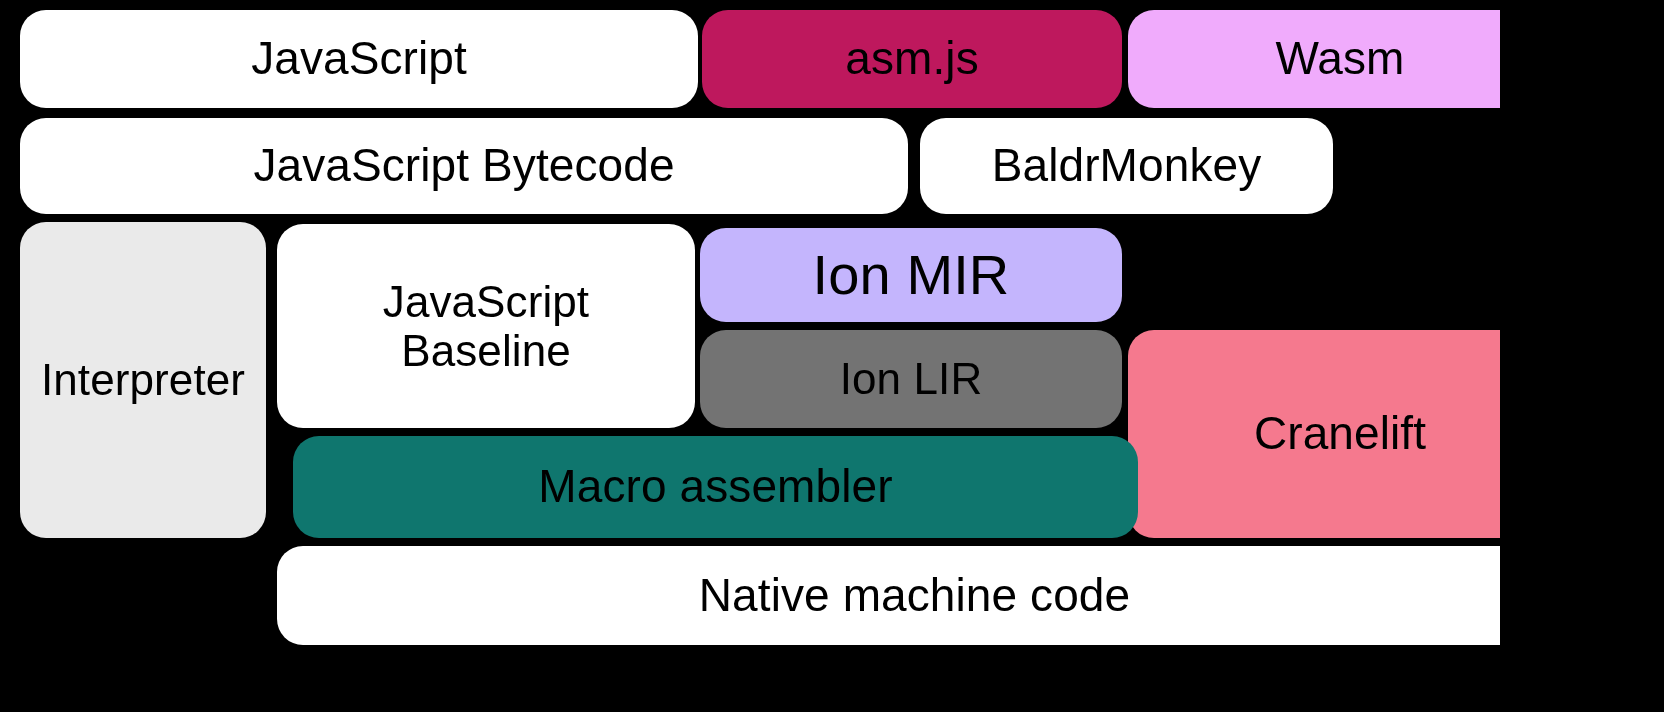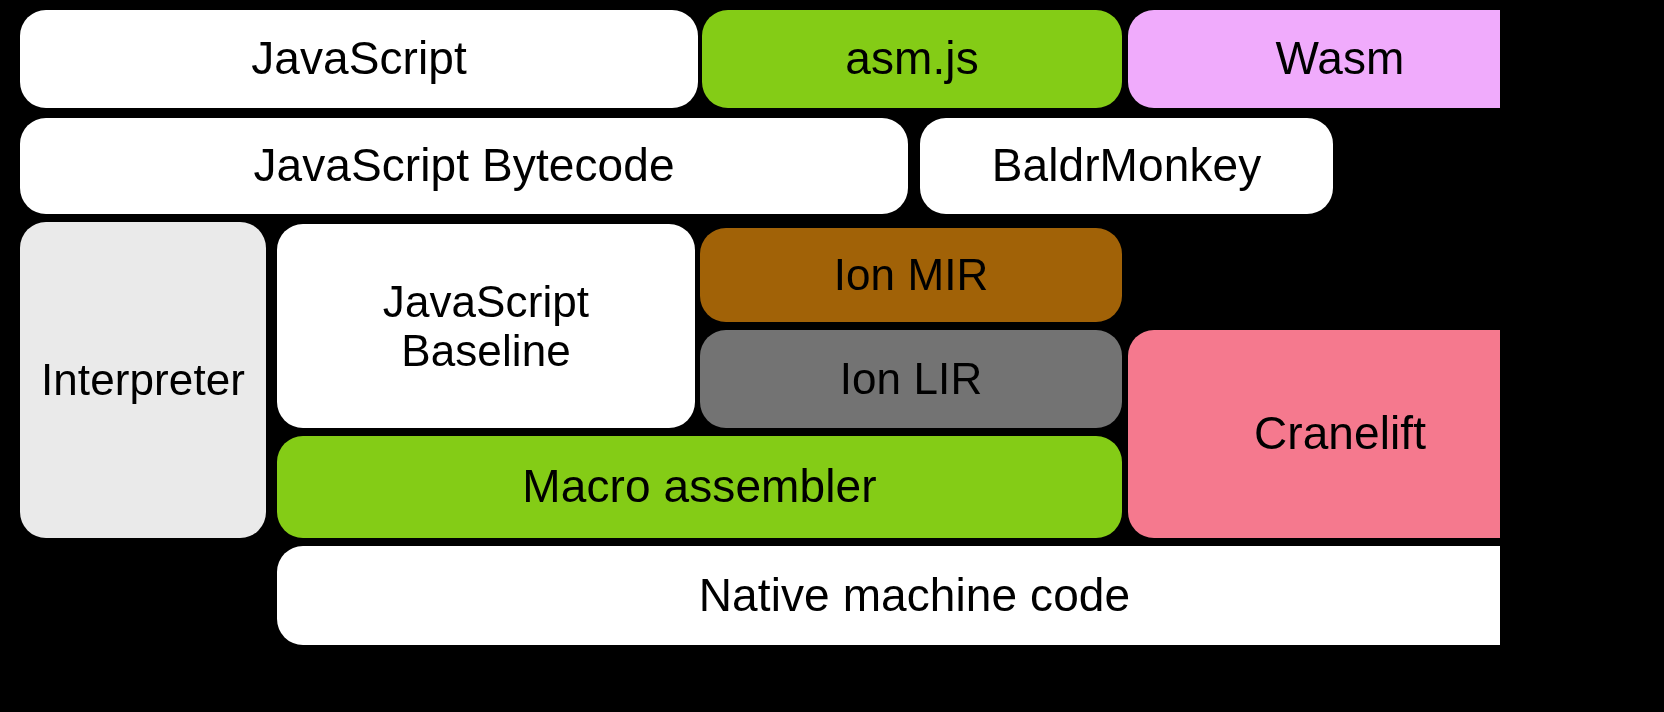--- a/index.html
+++ b/index.html
@@ -34,25 +34,25 @@
   .fill-white { background: #ffffff; }
   .fill-gray  { background: #eaeaea; }
   .fill-green { background: #6cbe45; }
   .fill-pink  { background: #f5798e; }
 </style>
 </head>
 <body>
 
 <div id="stage" style="background: rgb(0, 0, 0);">
     <div class="node fill-white" style="background: rgb(255, 255, 255); left: 20px; top: 10px; width: 678px; height: 98px; font-size: 46px;">JavaScript</div>
-    <div class="node fill-white" style="background: #84cc16; left: 702px; top: 10px; width: 420px; height: 98px; font-size: 46px;">asm.js</div>
+    <div class="node fill-white" style="background: #be185d; left: 702px; top: 10px; width: 420px; height: 98px; font-size: 46px;">asm.js</div>
     <div class="node fill-white" style="background: #f0abfc; left: 1128px; top: 10px; width: 424px; height: 98px; font-size: 46px;">Wasm</div>
     <div class="node fill-white" style="background: rgb(255, 255, 255); left: 20px; top: 118px; width: 888px; height: 96px; font-size: 46px;">JavaScript Bytecode</div>
     <div class="node fill-white" style="background: rgb(255, 255, 255); left: 920px; top: 118px; width: 413px; height: 96px; font-size: 46px;">BaldrMonkey</div>
     <div class="node fill-gray" style="background: rgb(234, 234, 234); left: 20px; top: 222px; width: 246px; height: 316px; font-size: 44px;">Interpreter</div>
     <div class="node fill-white" style="background: rgb(255, 255, 255); left: 277px; top: 224px; width: 418px; height: 204px; font-size: 44px;">JavaScript
 Baseline</div>
-    <div class="node fill-green" style="background: #a16207; left: 700px; top: 228px; width: 422px; height: 94px; font-size: 44px;">Ion MIR</div>
+    <div class="node fill-green" style="background: #c4b5fd; left: 700px; top: 228px; width: 422px; height: 94px; font-size: 56px;">Ion MIR</div>
     <div class="node fill-green" style="background: #737373; left: 700px; top: 330px; width: 422px; height: 98px; font-size: 44px;">Ion LIR</div>
     <div class="node fill-pink" style="background: rgb(245, 121, 142); left: 1128px; top: 330px; width: 424px; height: 208px; font-size: 46px;">Cranelift</div>
-    <div class="node fill-white" style="background: #84cc16; left: 277px; top: 436px; width: 845px; height: 102px; font-size: 46px;">Macro assembler</div>
+    <div class="node fill-white" style="background: #0f766e; left: 293px; top: 436px; width: 845px; height: 102px; font-size: 46px;">Macro assembler</div>
     <div class="node fill-white" style="background: rgb(255, 255, 255); left: 277px; top: 546px; width: 1275px; height: 99px; font-size: 46px;">Native machine code</div>
   </div>
 
 </body></html>

